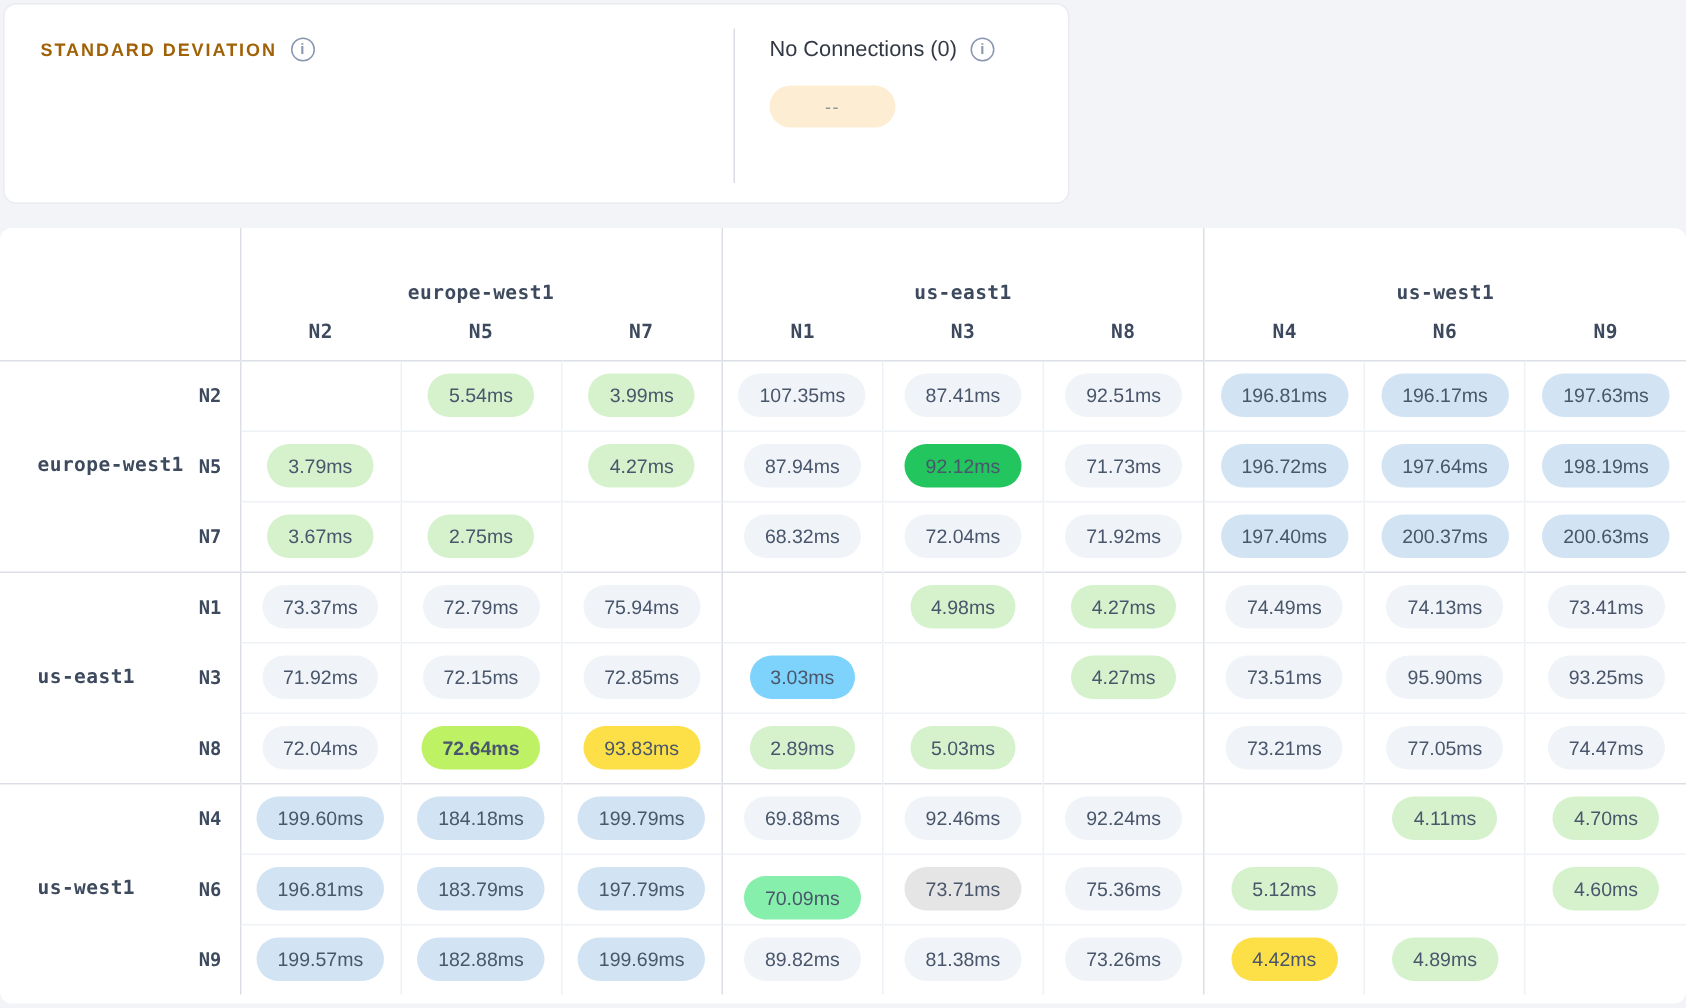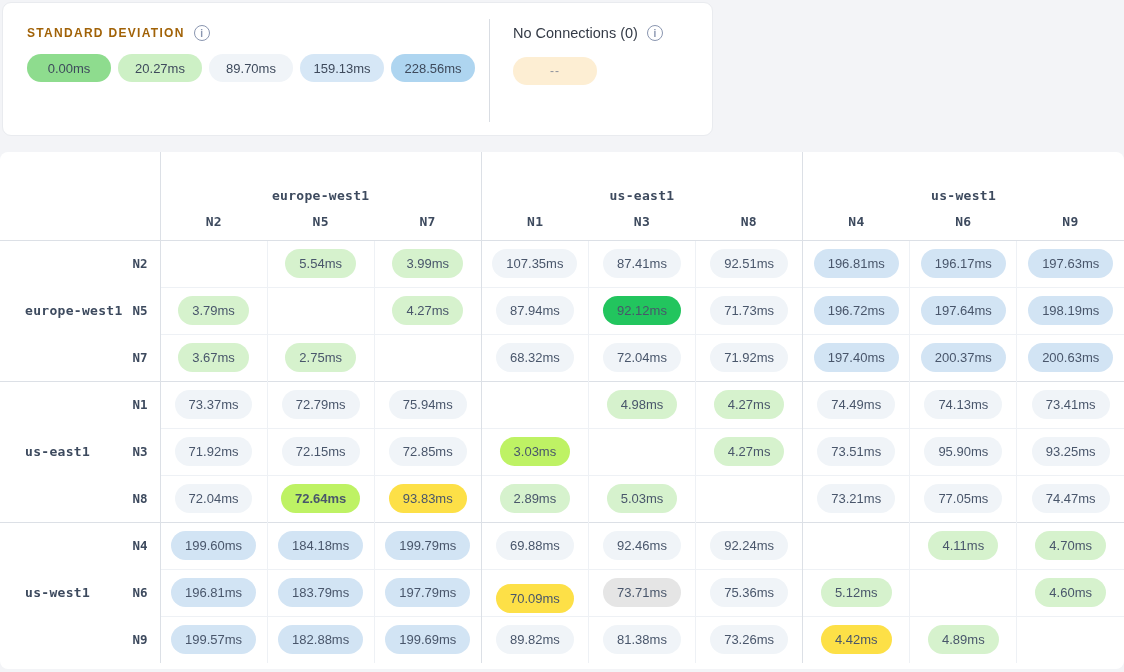--- a/index.html
+++ b/index.html
@@ -91,27 +91,20 @@
 </style>
 </head>
 <body>
 
 <div class="legend-card">
   <div class="legend-inner">
     <div class="legend-title-row">
       <span class="legend-title">STANDARD DEVIATION</span>
       <span class="info-icon">i</span>
     </div>
-    <div class="legend-pills">
-        <div class="legend-pill" style="background: rgb(142, 220, 142);">0.00ms</div>
-        <div class="legend-pill" style="background: rgb(205, 240, 197);">20.27ms</div>
-        <div class="legend-pill" style="background: rgb(240, 244, 248);">89.70ms</div>
-        <div class="legend-pill" style="background: rgb(214, 231, 246);">159.13ms</div>
-        <div class="legend-pill" style="background: rgb(174, 213, 240);">228.56ms</div>
-      </div>
     <div class="legend-divider"></div>
     <div class="noconn">
       <div class="noconn-title-row">
         <span class="noconn-title">No Connections (0)</span>
         <span class="info-icon">i</span>
       </div>
       <div class="noconn-pill" style="background: rgb(253, 238, 211);">--</div>
     </div>
   </div>
 </div>
@@ -222,21 +215,21 @@
         <tr>
           <th class="row-head">
             <div class="row-head-inner">
               <span class="mono row-region">us-east1</span>
               <span class="mono row-node">N3</span>
             </div>
           </th>
           <td class="group-start"><span class="cell-pill" style="background: rgb(240, 244, 248);">71.92ms</span></td>
           <td><span class="cell-pill" style="background: rgb(240, 244, 248);">72.15ms</span></td>
           <td><span class="cell-pill" style="background: rgb(240, 244, 248);">72.85ms</span></td>
-          <td class="group-start"><span class="cell-pill" style="background: #bef264;">3.03ms</span></td>
+          <td class="group-start"><span class="cell-pill" style="background: #7dd3fc;">3.03ms</span></td>
           <td></td>
           <td><span class="cell-pill" style="background: rgb(214, 242, 205);">4.27ms</span></td>
           <td class="group-start"><span class="cell-pill" style="background: rgb(240, 244, 248);">73.51ms</span></td>
           <td><span class="cell-pill" style="background: rgb(240, 244, 248);">95.90ms</span></td>
           <td><span class="cell-pill" style="background: rgb(240, 244, 248);">93.25ms</span></td>
         </tr>
         <tr>
           <th class="row-head">
             <div class="row-head-inner">
               <span class="mono row-region"></span>
@@ -273,21 +266,21 @@
         <tr>
           <th class="row-head">
             <div class="row-head-inner">
               <span class="mono row-region">us-west1</span>
               <span class="mono row-node">N6</span>
             </div>
           </th>
           <td class="group-start"><span class="cell-pill" style="background: rgb(210, 228, 244);">196.81ms</span></td>
           <td><span class="cell-pill" style="background: rgb(210, 228, 244);">183.79ms</span></td>
           <td><span class="cell-pill" style="background: rgb(210, 228, 244);">197.79ms</span></td>
-          <td class="group-start"><span class="cell-pill" style="background: #fde047; margin-top: 11px;">70.09ms</span></td>
+          <td class="group-start"><span class="cell-pill" style="background: #86efac; margin-top: 11px;">70.09ms</span></td>
           <td><span class="cell-pill" style="background: #e5e5e5;">73.71ms</span></td>
           <td><span class="cell-pill" style="background: rgb(240, 244, 248);">75.36ms</span></td>
           <td class="group-start"><span class="cell-pill" style="background: rgb(214, 242, 205);">5.12ms</span></td>
           <td></td>
           <td><span class="cell-pill" style="background: rgb(214, 242, 205);">4.60ms</span></td>
         </tr>
         <tr>
           <th class="row-head">
             <div class="row-head-inner">
               <span class="mono row-region"></span>

